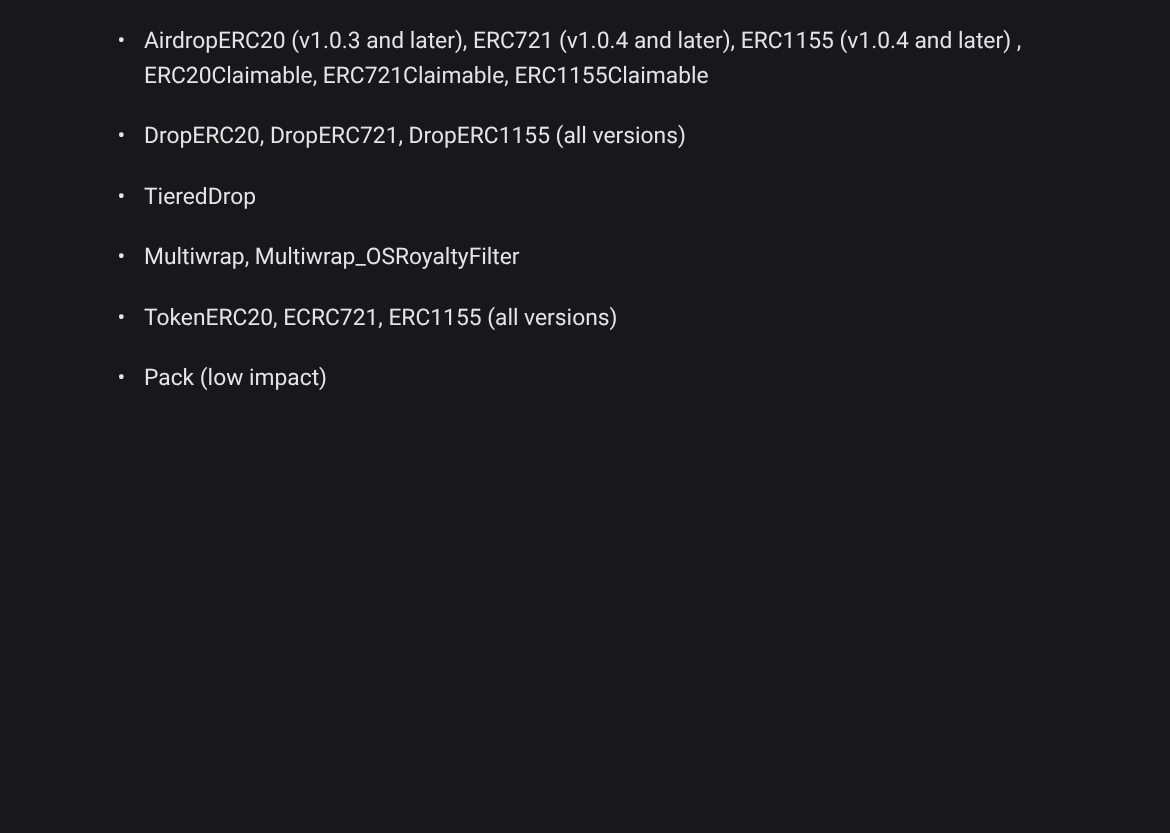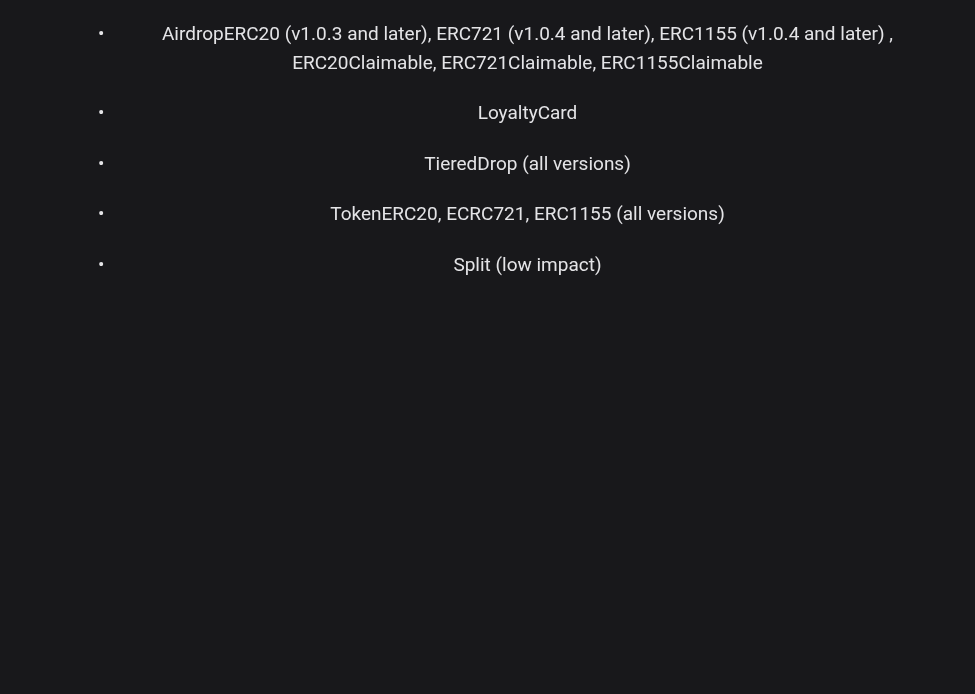--- a/index.html
+++ b/index.html
@@ -1,19 +1,18 @@
 <!DOCTYPE html>
 <html><head>
   <meta charset="utf-8">
   <style>
     * {
       margin: 0;
       padding: 0;
       box-sizing: border-box;
-      text-align: center;
     }
     body {
       background-color: #18181b;
       color: #e4e4e7;
       font-family: -apple-system, BlinkMacSystemFont, "Segoe UI", Roboto, Helvetica, Arial, sans-serif;
       font-size: 19px;
       line-height: 1.5;
       width: 975px;
       height: 694px;
       padding: 20px 40px 20px 90px;
@@ -33,17 +32,18 @@
       top: 0;
       color: #e4e4e7;
       font-size: 19px;
     }
   </style>
 </head>
 <body>
 
 <ul>
   <li>AirdropERC20 (v1.0.3 and later), ERC721 (v1.0.4 and later), ERC1155 (v1.0.4 and later) , ERC20Claimable, ERC721Claimable, ERC1155Claimable</li>
-  <li>LoyaltyCard</li>
-  <li>TieredDrop (all versions)</li>
+  <li>DropERC20, DropERC721, DropERC1155 (all versions)</li>
+  <li>TieredDrop</li>
+  <li>Multiwrap, Multiwrap_OSRoyaltyFilter</li>
   <li>TokenERC20, ECRC721, ERC1155 (all versions)</li>
-  <li>Split (low impact)</li>
+  <li>Pack (low impact)</li>
 </ul>
 
 </body></html>

